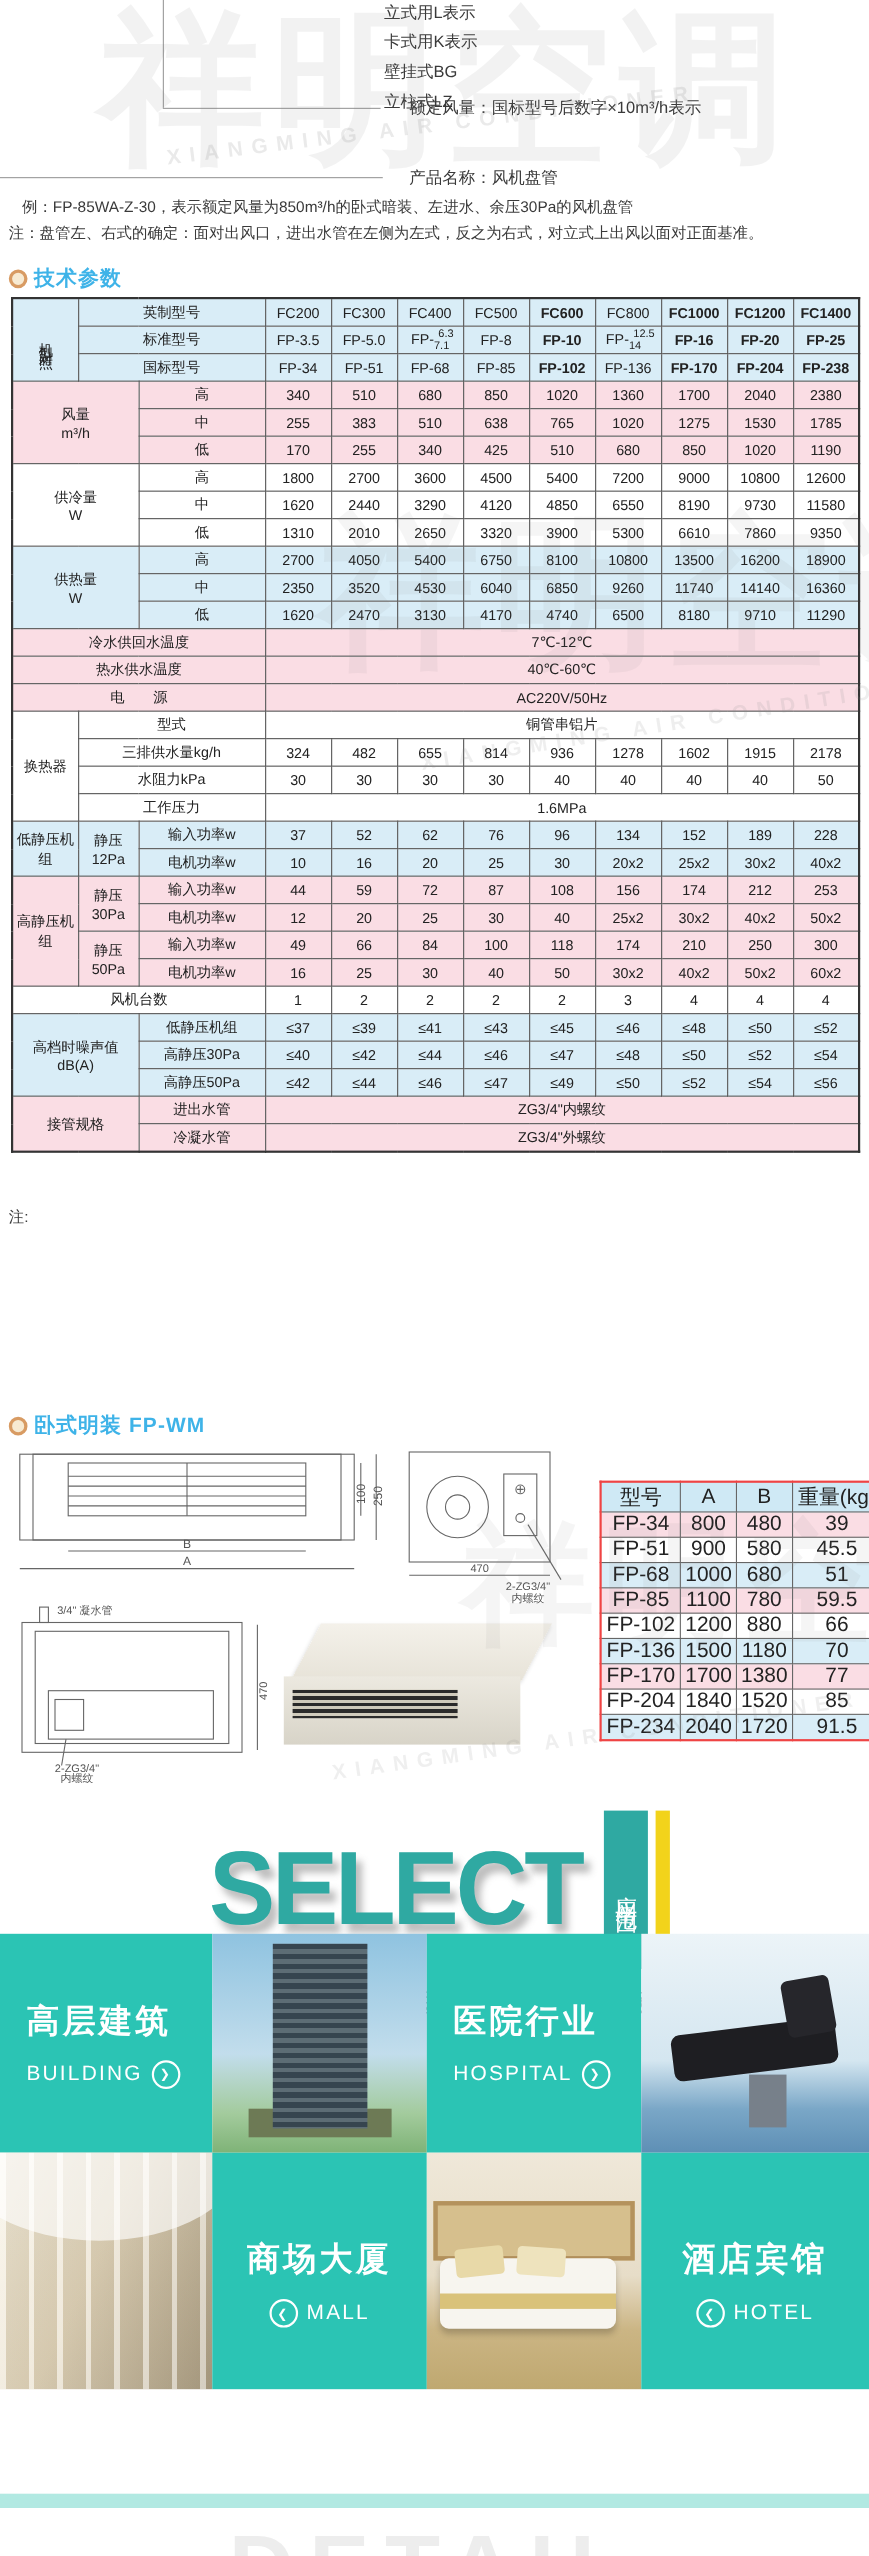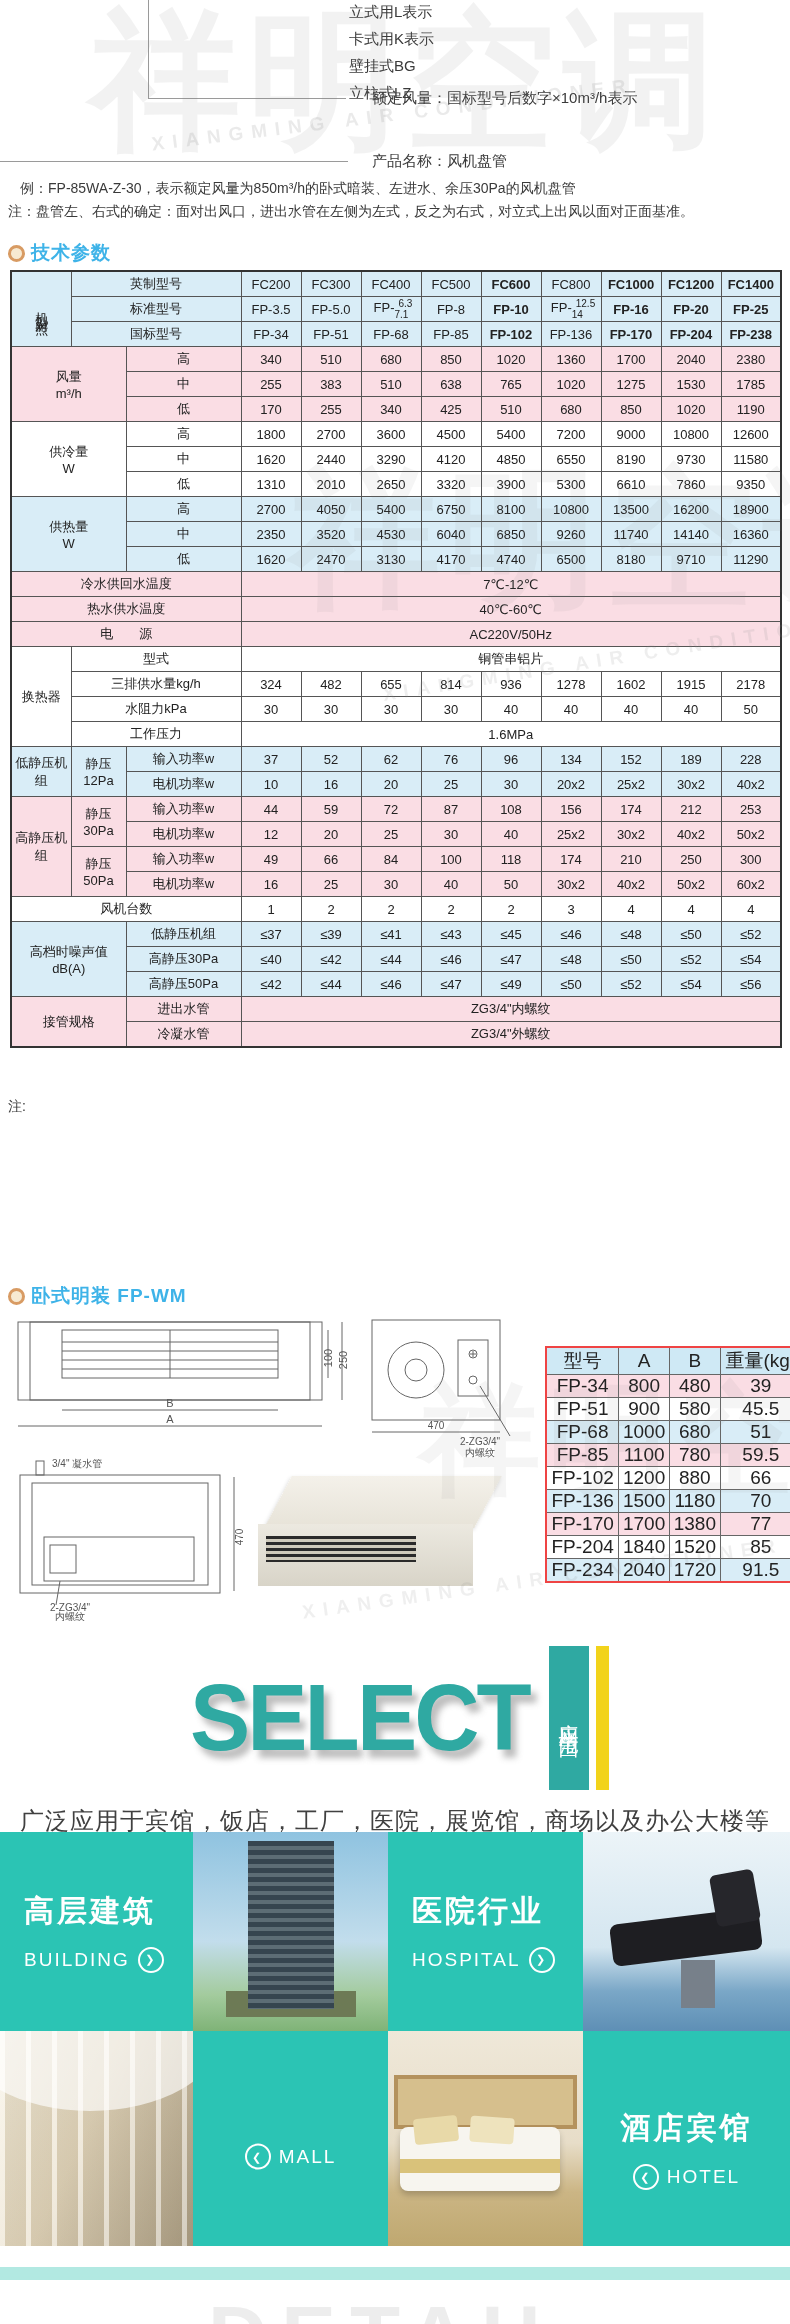--- a/index.html
+++ b/index.html
@@ -48,21 +48,21 @@
   #unit-grille{position:absolute;left:8px;top:78px;width:150px;height:26px;background:repeating-linear-gradient(180deg,#2a2a2a 0 3px,#cfcabb 3px 6px);}
   
   #select-banner{position:absolute;top:1630px;left:0;width:790px;height:175px;display:flex;justify-content:center;align-items:center;}
   #select-word{font-size:95px;font-weight:bold;color:#2fa9a2;letter-spacing:-3px;transform:scaleX(0.95);
                text-shadow:6px 8px 7px rgba(110,110,110,0.45);line-height:1;}
   #select-box{width:40px;height:144px;background:#2fa9a2;margin-left:12px;display:flex;align-items:center;justify-content:center;}
   #select-box span{writing-mode:vertical-rl;text-orientation:upright;color:#fff;font-size:20px;letter-spacing:5px;}
   #select-bar{width:13px;height:144px;background:#f2d31b;margin-left:7px;}
   #app-line{position:absolute;top:1805px;left:0;width:790px;text-align:center;font-size:24px;color:#404040;letter-spacing:1px;}
   
-  #app-grid{position:absolute;top:1832px;left:0;width:790px;display:grid;
+  #app-grid{position:absolute;top:1758px;left:0;width:790px;display:grid;
             grid-template-columns:193px 195px 195px 207px;grid-template-rows:199px 215px;}
   .tile{background:#2bc4b4;color:#fff;position:relative;}
   .tile-inner{position:absolute;width:100%;}
   .tile .zh{font-size:30px;font-weight:bold;letter-spacing:3px;}
   .tile .en{font-size:19px;letter-spacing:2px;margin-top:15px;display:flex;align-items:center;gap:8px;}
   .tile.left-align .tile-inner{left:24px;top:50%;transform:translateY(-50%);width:auto;}
   .tile.centered .tile-inner{left:0;top:55%;transform:translateY(-50%);text-align:center;}
   .tile.centered .en{justify-content:center;}
   .circle-arrow{width:22px;height:22px;border:2px solid #fff;border-radius:50%;display:inline-flex;
                 align-items:center;justify-content:center;font-size:11px;flex:0 0 auto;}
@@ -661,20 +661,21 @@
     <div id="ph-table"></div>
     <div id="ph-base"></div>
     <div id="ph-head"></div>
   </div>
   <div class="photo" id="photo-mall">
     <div id="ph-mall-glass"></div>
     <div id="ph-mall-arc"></div>
   </div>
   <div class="tile centered">
     <div class="tile-inner">
+      <div class="zh">商场大厦</div>
       <div class="en">
         <span class="circle-arrow">❮</span>
         <span>MALL</span>
       </div>
     </div>
   </div>
   <div class="photo" id="photo-hotel">
     <div id="ph-headboard"></div>
     <div id="ph-bed"></div>
     <div id="ph-runner"></div>

